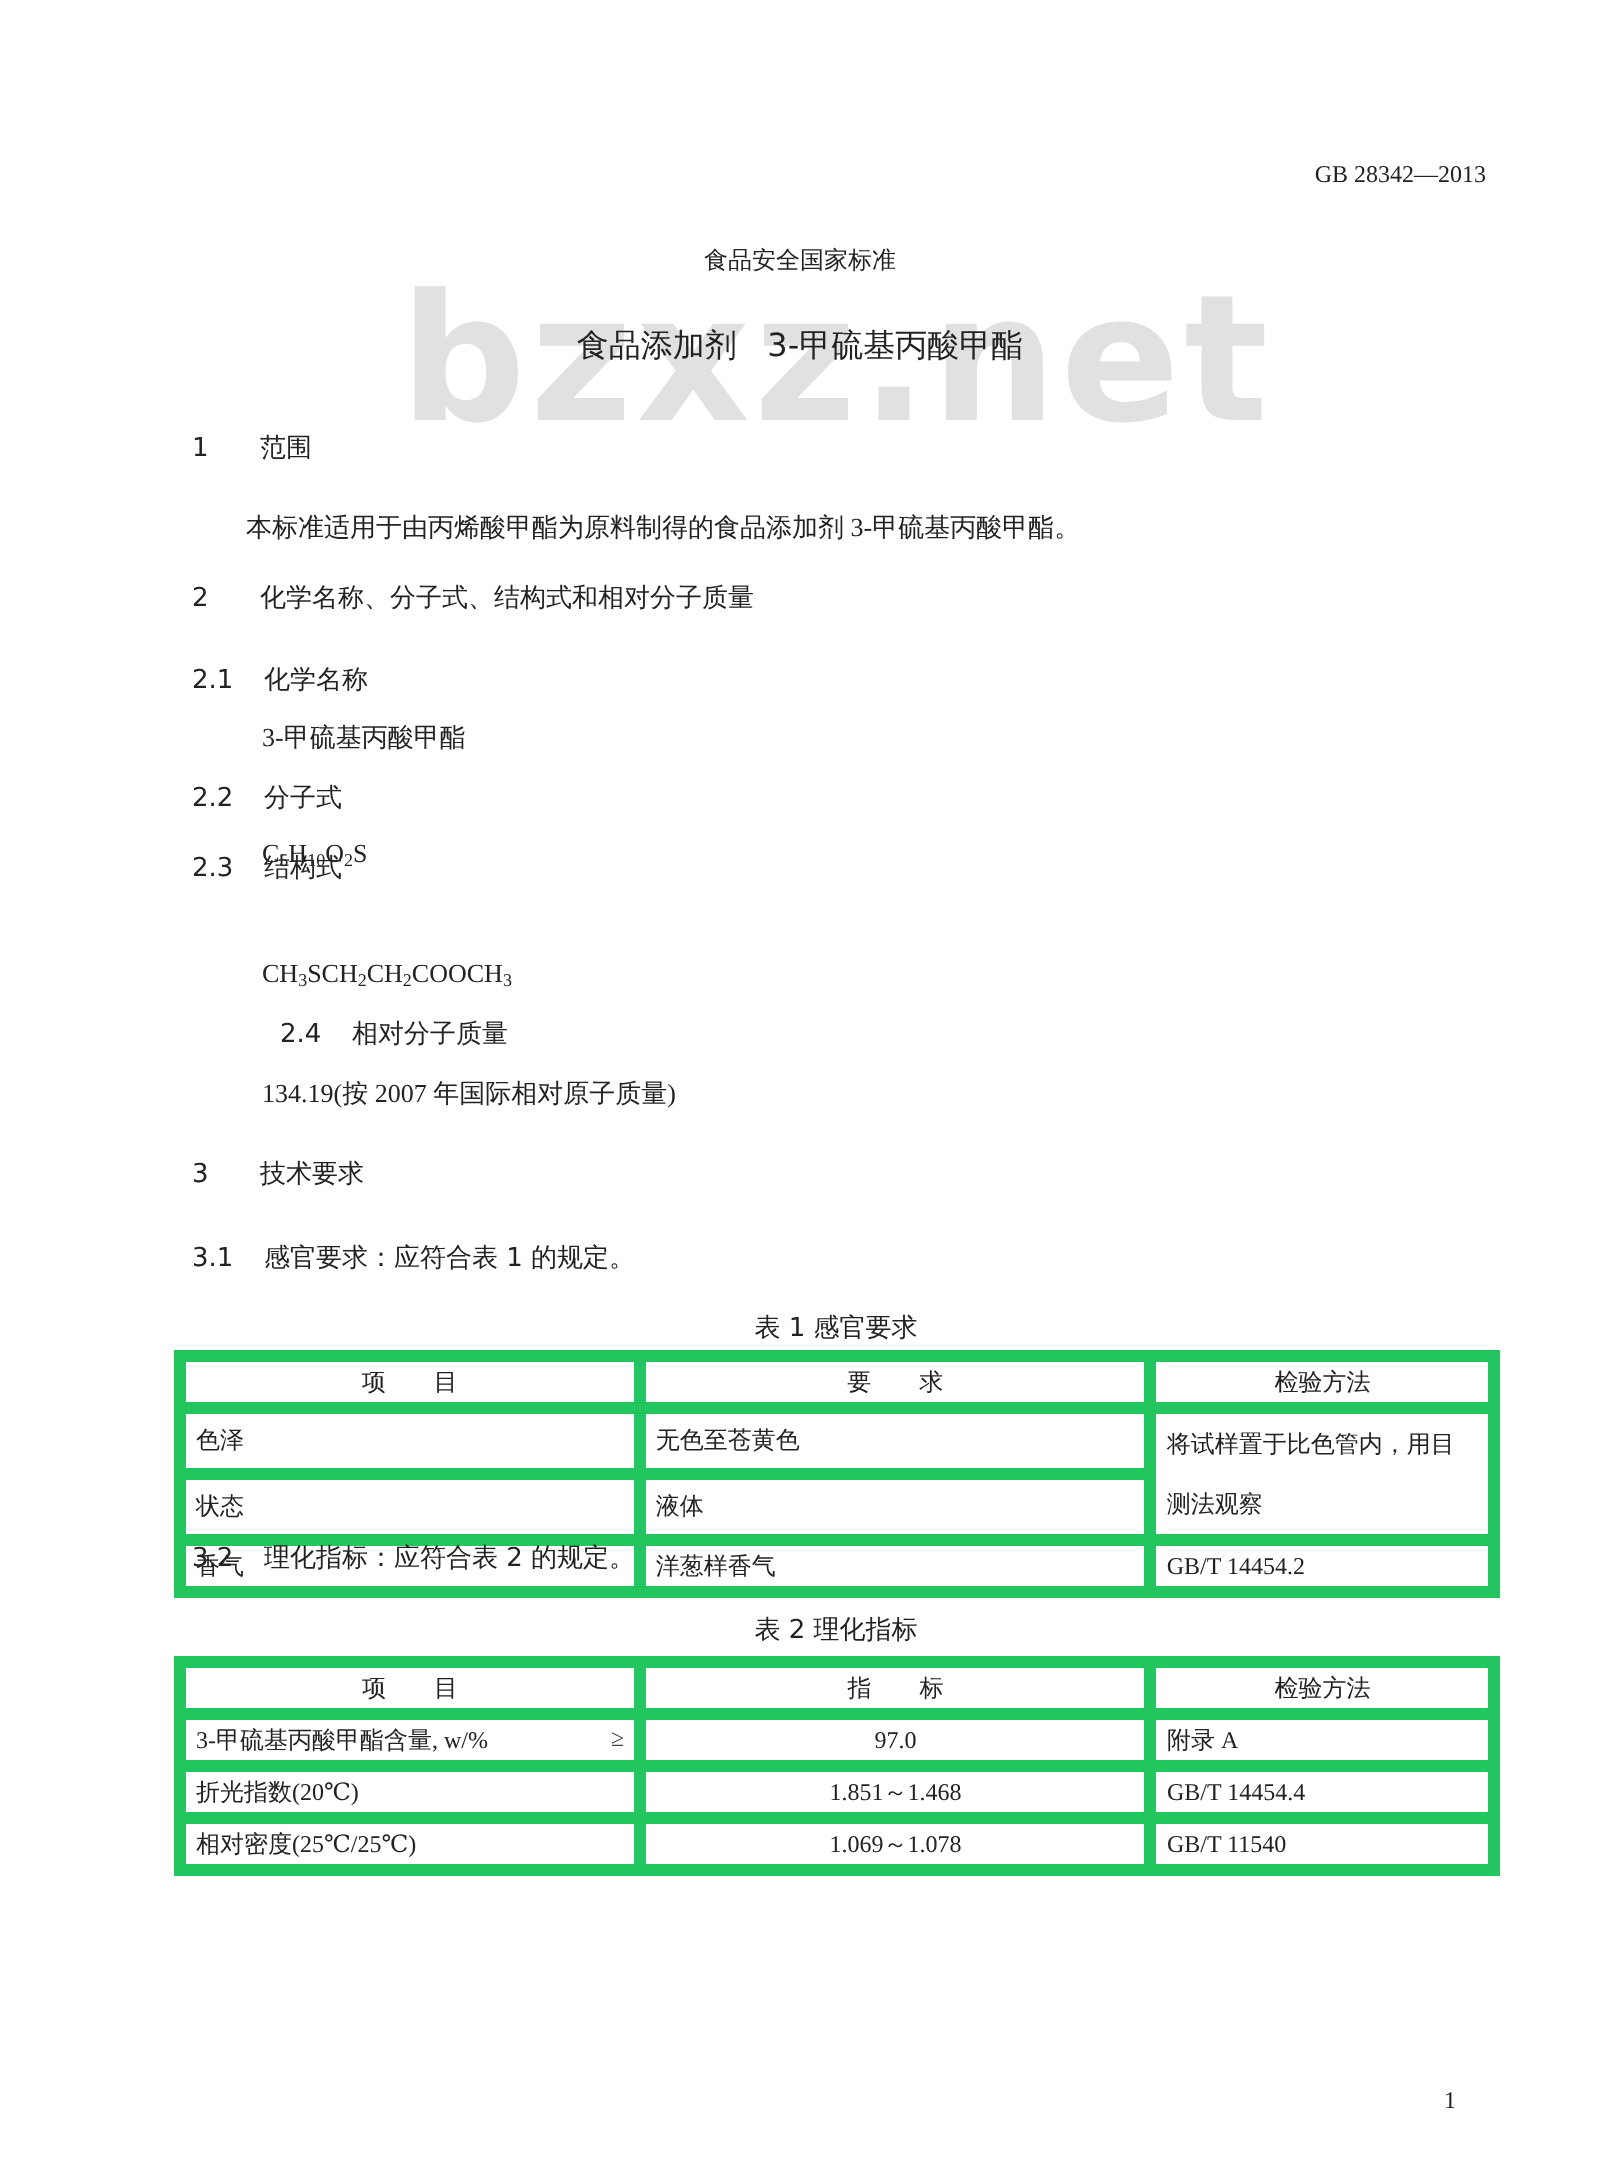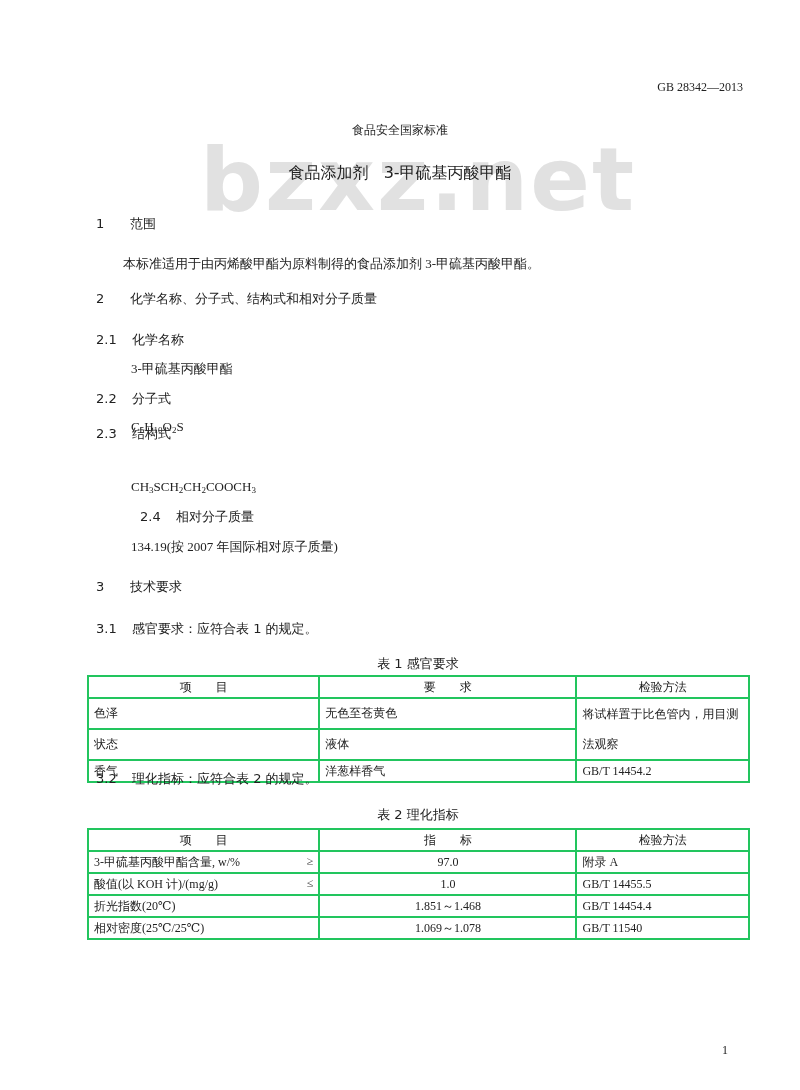--- a/index.html
+++ b/index.html
@@ -11,21 +11,21 @@
   #title1 { left: 0; width: 800px; text-align: center; top: 122px; font-size: 12px; }
   #title2 { left: 0; width: 800px; text-align: center; top: 163px; font-size: 16px; }
   #watermark { left: 200px; top: 128px; font-size: 88px; font-weight: bold; color: rgba(200,200,200,0.55); letter-spacing: 2px; font-family: "DejaVu Sans", sans-serif; }
   .h { font-size: 13px; }
   .body { font-size: 13px; }
   .num { display: inline-block; width: 34px; }
   .num-sub { display: inline-block; width: 36px; }
   sub { font-size: 9px; vertical-align: -2px; line-height: 0; }
   .tcap { left: 0; width: 800px; text-align: center; font-size: 13px; }
   table { position: absolute; border-collapse: collapse; font-size: 12px; }
-  td, th { border: 2px solid #22c55e; padding: 0 5px; height: 20px; font-weight: normal; text-align: left; vertical-align: middle; margin-left: 16px; }
+  td, th { border: 6px solid #22c55e; padding: 0 5px; height: 20px; font-weight: normal; text-align: left; vertical-align: middle; margin-left: 16px; }
   th { text-align: center; }
   td.c { text-align: center; }
   .relop { float: right; color: #444; }
   #page-num { right: 72px; top: 1043px; font-size: 12px; }
 </style>
 </head>
 <body>
 
 <div id="watermark" class="abs">bzxz.net</div>
 
@@ -115,25 +115,20 @@
     <th>项　　目</th>
     <th>指　　标</th>
     <th>检验方法</th>
   </tr>
   <tr>
     <td><span>3-甲硫基丙酸甲酯含量, w/%</span><span class="relop">≥</span></td>
     <td class="c">97.0</td>
     <td>附录 A</td>
   </tr>
   <tr>
-    <td><span>酸值(以 KOH 计)/(mg/g)</span><span class="relop">≤</span></td>
-    <td class="c">1.0</td>
-    <td>GB/T 14455.5</td>
-  </tr>
-  <tr>
     <td>折光指数(20℃)</td>
     <td class="c">1.851～1.468</td>
     <td>GB/T 14454.4</td>
   </tr>
   <tr>
     <td>相对密度(25℃/25℃)</td>
     <td class="c">1.069～1.078</td>
     <td>GB/T 11540</td>
   </tr>
 </tbody>

